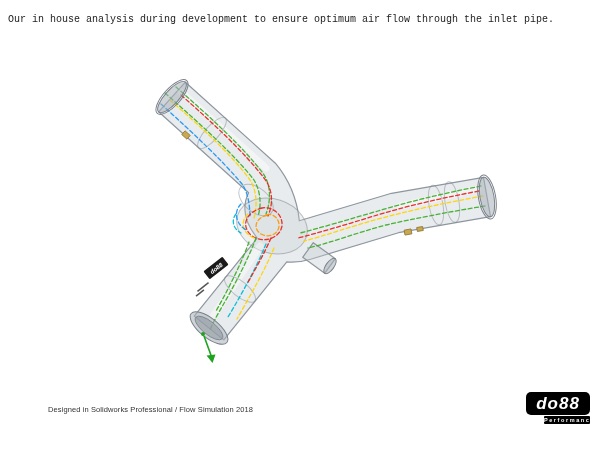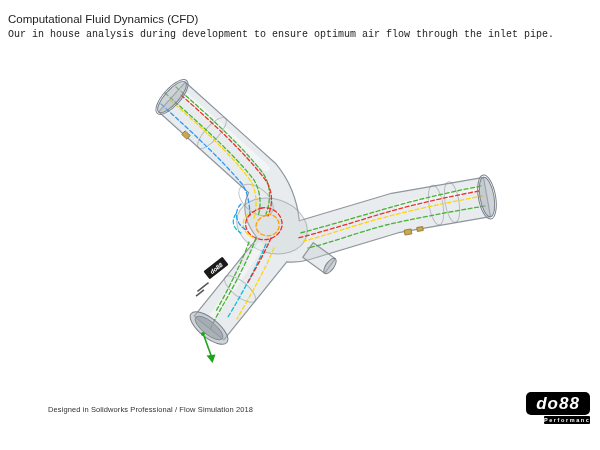--- a/index.html
+++ b/index.html
@@ -38,21 +38,20 @@
   .opening{fill:rgba(168,176,184,0.55);stroke:#79818a;stroke-width:1;}
   .lip{fill:none;stroke:#79818a;stroke-width:1;}
   .hl{stroke:#ffffff;stroke-width:7;stroke-linecap:round;fill:none;}
 </style>
 </head>
 <body>
 
 <div class="page">
 
   <header>
-    <p class="title">Computational Fluid Dynamics (CFD)</p>
     <p class="subtitle">Our in house analysis during development to ensure optimum air flow through the inlet pipe.</p>
   </header>
 
   <svg class="stage" viewBox="0 0 600 450">
 
     <g>
       <path class="pipe" d="M 185.4,82.2
         L 275.4,163.2
         Q 296,188 299.3,220.8
         L 391.5,193.3

